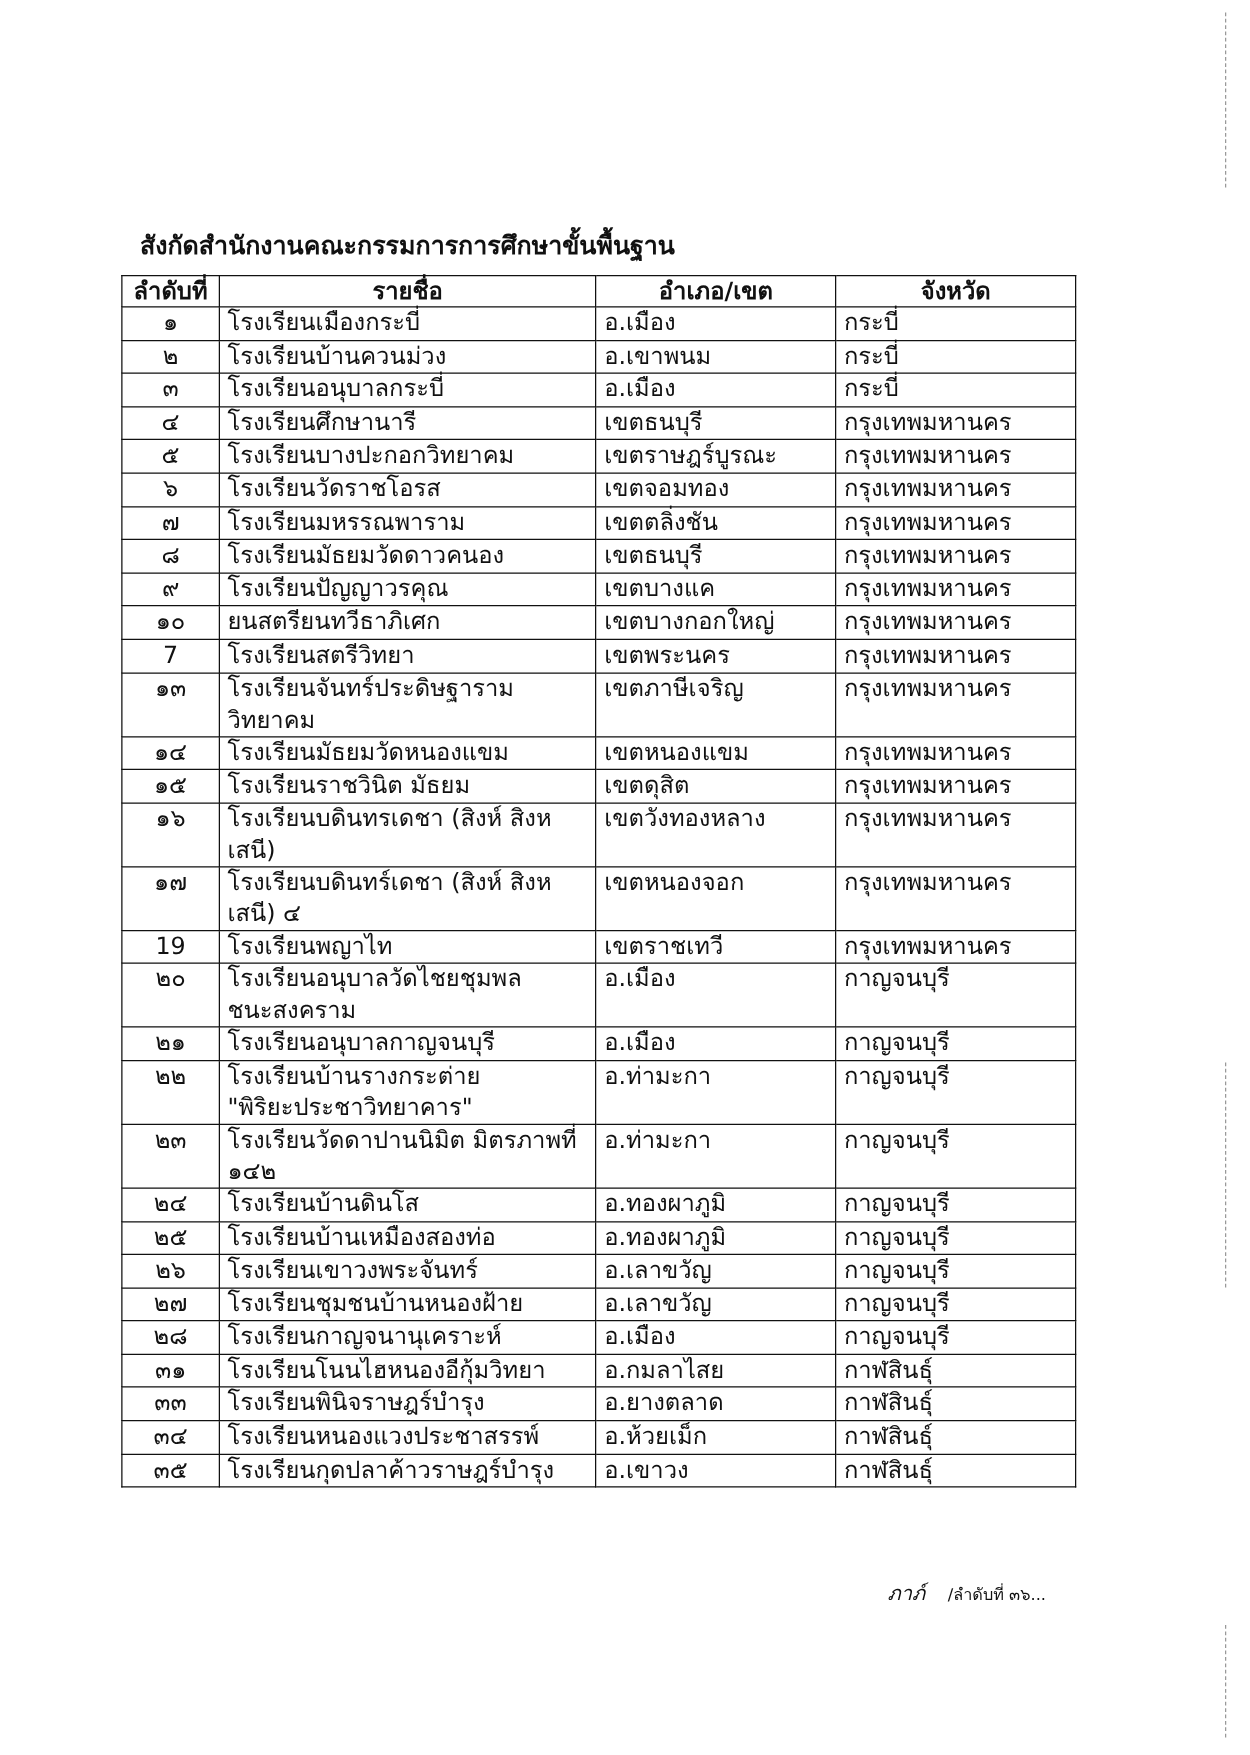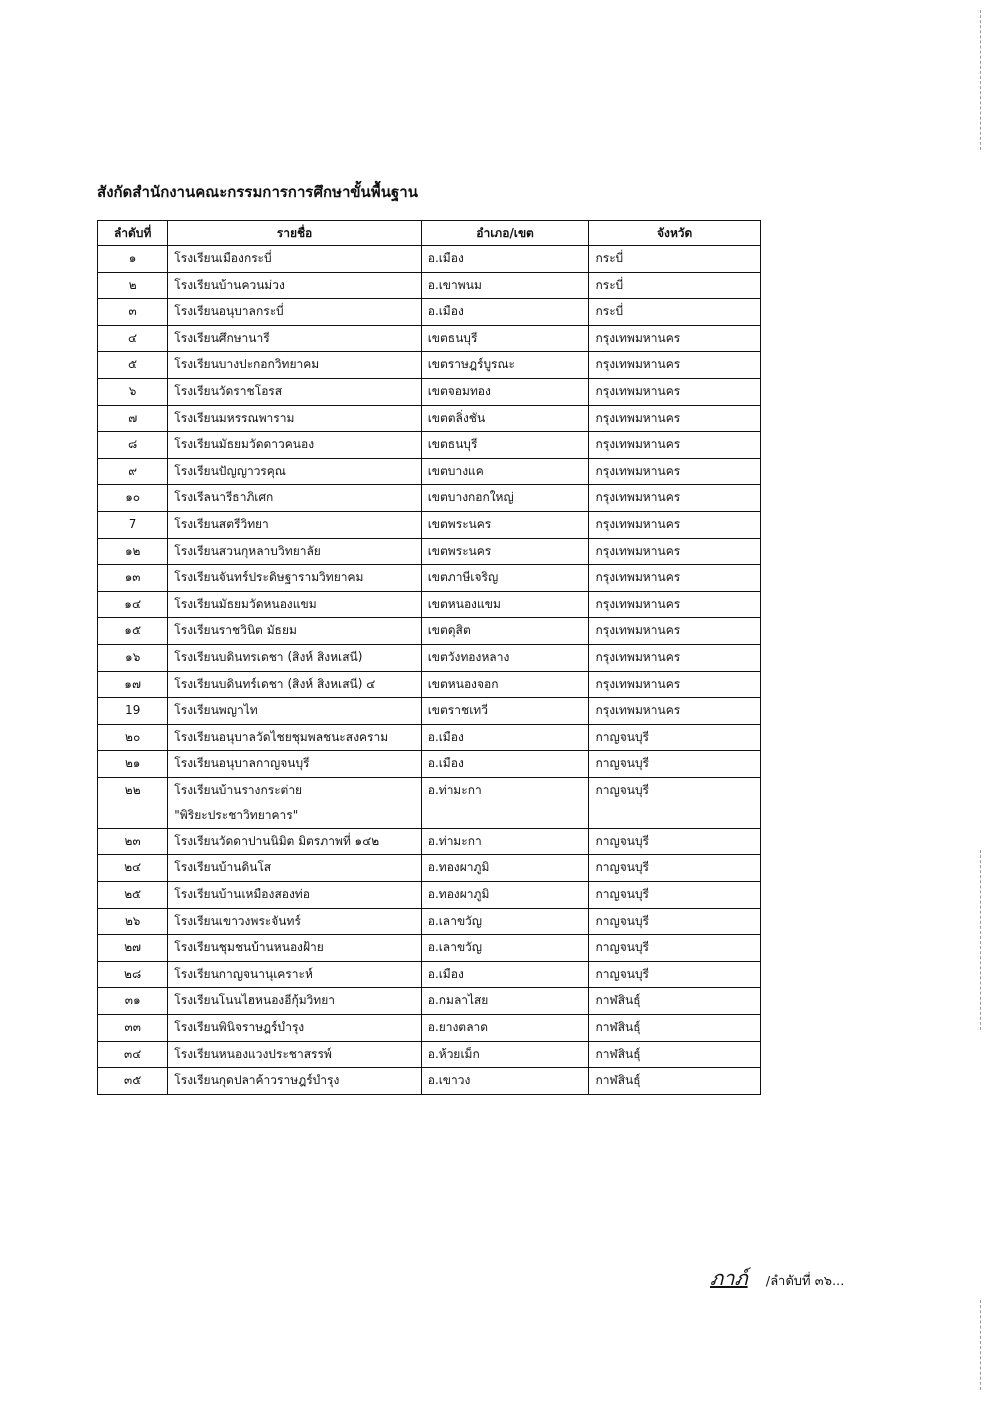--- a/index.html
+++ b/index.html
@@ -1,26 +1,26 @@
 <!DOCTYPE html>
 <html><head>
 <meta charset="utf-8">
 <style>
   html, body { margin: 0; padding: 0; background: #ffffff; }
   body { width: 1000px; height: 1404px; position: relative; overflow: hidden;
          font-family: "DejaVu Sans", "Liberation Sans", sans-serif; color: #111; }
-  .section-title { position: absolute; left: 97px; top: 180px; font-size: 15px; font-weight: bold; }
-  table.list { position: absolute; left: 97px; top: 220px; width: 664px; border-collapse: collapse; font-size: 12px; }
+  .section-title { position: absolute; left: 112px; top: 180px; font-size: 20px; font-weight: bold; }
+  table.list { position: absolute; left: 97px; top: 220px; width: 764px; border-collapse: collapse; font-size: 19px; }
   table.list th, table.list td { border: 1.3px solid #111; padding: 0 6px; height: 25.6px; vertical-align: top; line-height: 25px; }
   table.list th { font-weight: bold; text-align: center; height: 24px; line-height: 24px; }
   col.c-no { width: 78px; } col.c-name { width: 302px; } col.c-dist { width: 192px; } col.c-prov { width: 192px; }
   td.no { text-align: center; }
   td.name .line2 { display: block; }
   .footer { position: absolute; left: 710px; top: 1262px; font-size: 13px; }
-  .sig { display: inline-block; font-family: "DejaVu Serif", serif; font-size: 20px; font-style: italic; margin-right: 14px; text-decoration: underline; }
+  .sig { display: inline-block; font-family: "DejaVu Serif", serif; font-size: 16px; font-style: italic; margin-right: 14px; }
   .edge-mark { position: absolute; right: 18px; width: 1px; border-left: 1px dashed #999; }
 </style>
 </head>
 <body>
 
 <div class="section-title">สังกัดสำนักงานคณะกรรมการการศึกษาขั้นพื้นฐาน</div>
 
 <table class="list">
   <colgroup>
       <col class="c-no">
@@ -86,33 +86,27 @@
         <td class="prov">กรุงเทพมหานคร</td>
       </tr>
       <tr>
         <td class="no">๙</td>
         <td class="name"><span>โรงเรียนปัญญาวรคุณ</span></td>
         <td class="dist">เขตบางแค</td>
         <td class="prov">กรุงเทพมหานคร</td>
       </tr>
       <tr>
         <td class="no">๑๐</td>
-        <td class="name"><span>โรงเรีลนารีธาภิเศก</span></td>
+        <td class="name"><span>ยนสตรียนทวีธาภิเศก</span></td>
         <td class="dist">เขตบางกอกใหญ่</td>
         <td class="prov">กรุงเทพมหานคร</td>
       </tr>
       <tr>
         <td class="no">7</td>
         <td class="name"><span>โรงเรียนสตรีวิทยา</span></td>
-        <td class="dist">เขตพระนคร</td>
-        <td class="prov">กรุงเทพมหานคร</td>
-      </tr>
-      <tr>
-        <td class="no">๑๒</td>
-        <td class="name"><span>โรงเรียนสวนกุหลาบวิทยาลัย</span></td>
         <td class="dist">เขตพระนคร</td>
         <td class="prov">กรุงเทพมหานคร</td>
       </tr>
       <tr>
         <td class="no">๑๓</td>
         <td class="name"><span>โรงเรียนจันทร์ประดิษฐารามวิทยาคม</span></td>
         <td class="dist">เขตภาษีเจริญ</td>
         <td class="prov">กรุงเทพมหานคร</td>
       </tr>
       <tr>

